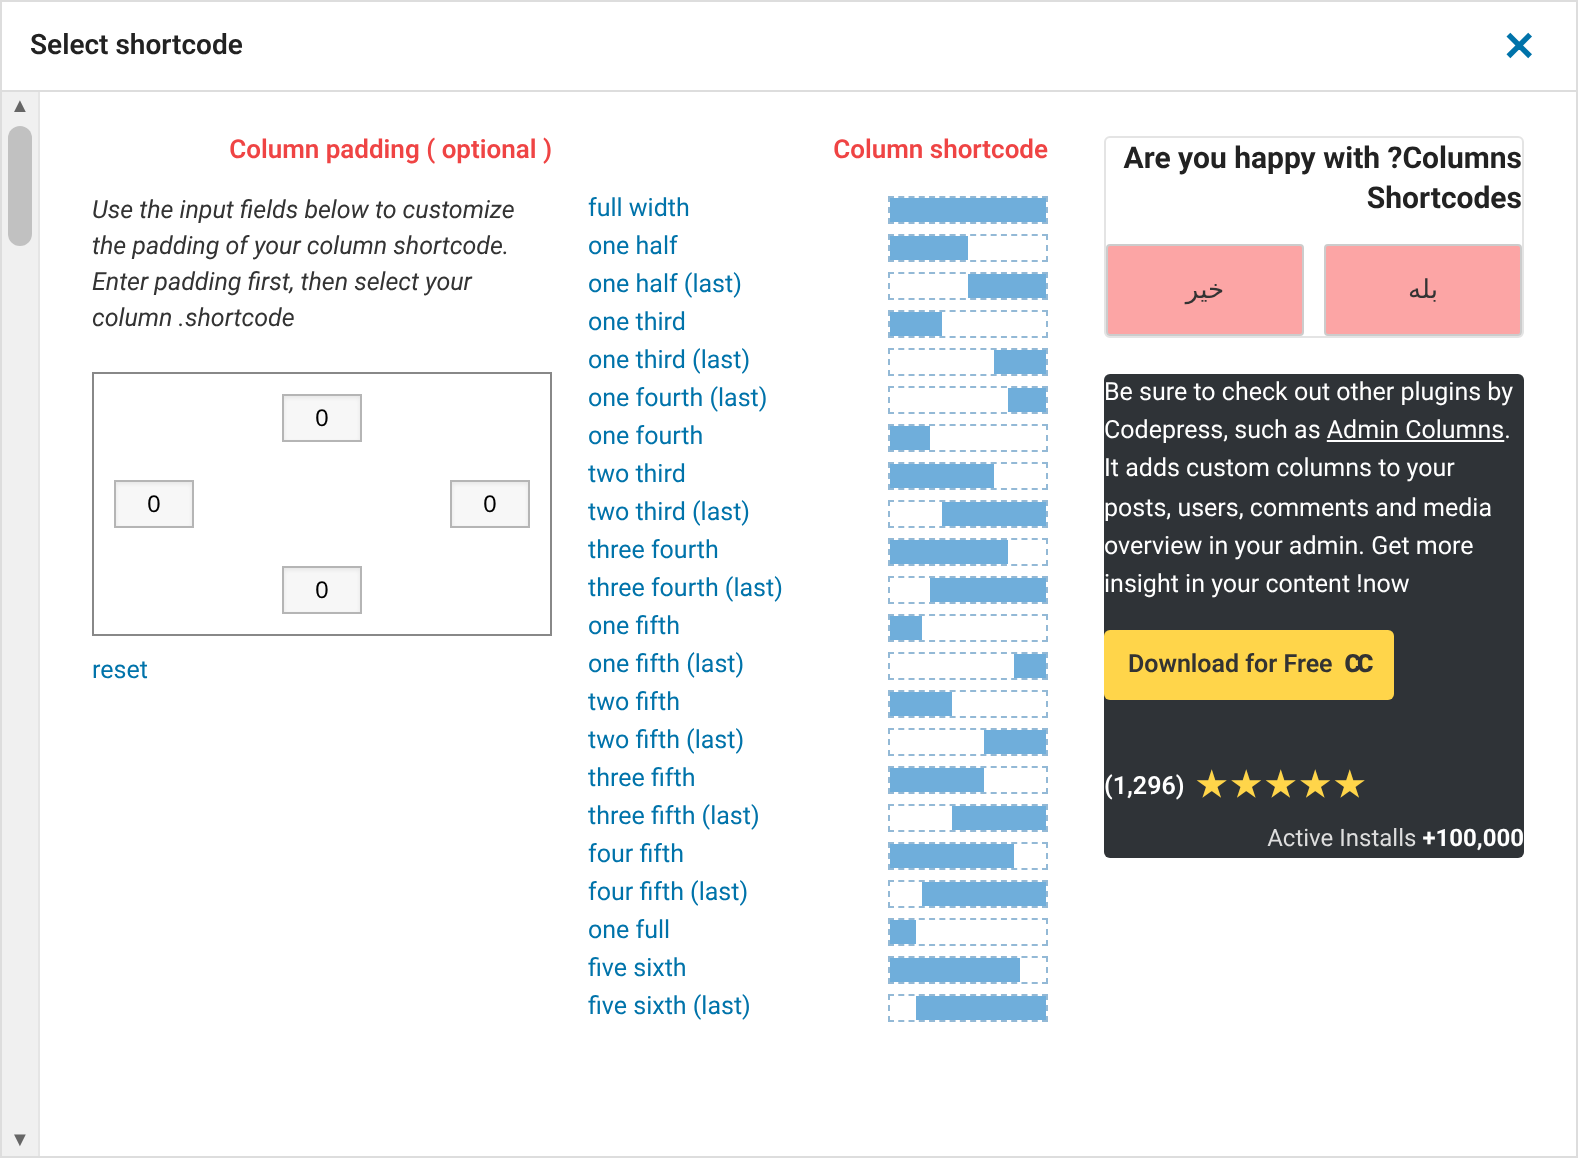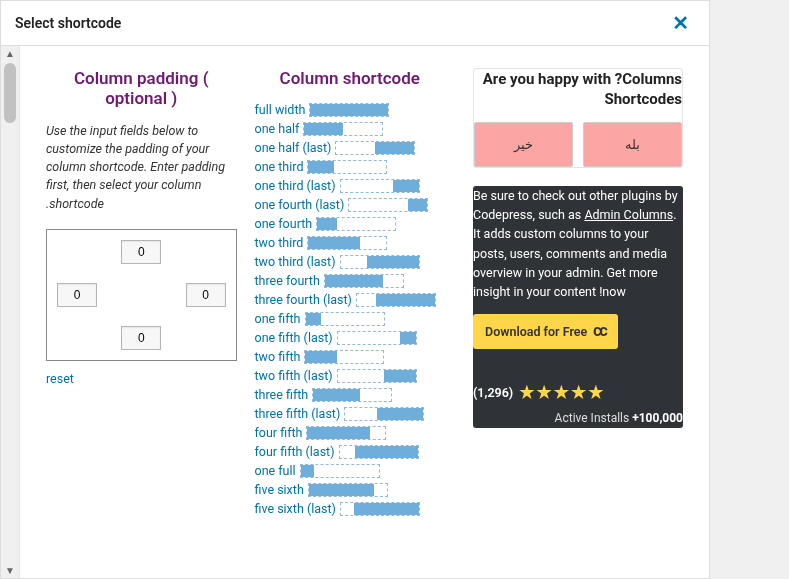--- a/index.html
+++ b/index.html
@@ -1,38 +1,38 @@
 <!DOCTYPE html>
 <html><head>
 <meta charset="utf-8">
 <style>
 html,body{margin:0;padding:0;font-family:-apple-system,BlinkMacSystemFont,"Segoe UI",Roboto,sans-serif;font-size:13px;color:#333;background:#f0f0f0}
-.modal{background:#fff;width:710px;height:579px;box-sizing:border-box;display:flex;flex-direction:column;border:1px solid #ddd}
+.modal{background:#fff;width:789px;height:579px;box-sizing:border-box;display:flex;flex-direction:column;border:1px solid #ddd}
 .modal-header{display:flex;align-items:center;justify-content:space-between;padding:8px 14px;border-bottom:1px solid #ddd}
 .modal-title{font-weight:600;font-size:14px;color:#222}
 .close-btn{color:#0073aa;font-size:20px;font-weight:bold;cursor:pointer;padding:2px 6px}
 .body{flex:1;display:flex;overflow:hidden}
 .scroll-gutter{width:18px;background:#f0f0f0;display:flex;flex-direction:column;justify-content:space-between;align-items:center;border-right:1px solid #e5e5e5}
 .scroll-thumb{width:12px;margin:3px;background:#c1c1c1;border-radius:6px}
 .arrow{font-size:10px;color:#666;padding:2px}
 .content{flex:1;background:#fff;padding:22px 26px;overflow:auto;display:flex;gap:28px}
 .main{flex:1;display:flex;gap:18px}
 .left-col{flex:1;min-width:0}
 .right-col{flex:1;min-width:0}
-h3.section{font-weight:600;font-size:17px;text-align:center;color:#701a75;margin:0 0 14px}
+h3.section{font-weight:600;font-size:13px;text-align:right;color:#ef4444;margin:0 0 14px}
 .desc{font-style:italic;color:#333;line-height:1.45;margin-bottom:16px;font-size:12.5px}
 .preview-box{border:1px solid #888;height:130px;position:relative;margin-bottom:10px}
 .pad-input{width:34px;height:20px;border:1px solid #b5b5b5;background:#f7f7f7;text-align:center;font-size:12px;box-shadow:inset 0 1px 2px rgba(0,0,0,.07);position:absolute}
 .pad-top{top:10px;left:50%;transform:translateX(-50%)}
 .pad-bottom{bottom:10px;left:50%;transform:translateX(-50%)}
 .pad-left{left:10px;top:50%;transform:translateY(-50%)}
 .pad-right{right:10px;top:50%;transform:translateY(-50%)}
 .reset{color:#0073aa;cursor:pointer;font-size:12.5px}
 .sc-list{display:flex;flex-direction:column;gap:4px}
-.sc-row{display:flex;align-items:center;justify-content:flex-start;gap:4px}
+.sc-row{display:flex;align-items:center;justify-content:space-between;gap:4px}
 .sc-label{color:#0073aa;font-size:12.5px;cursor:pointer;text-align:right}
 .sc-bar{width:80px;height:14px;border:1px dashed #93b9d6;box-sizing:border-box;display:flex;cursor:pointer}
 .sc-bar .fill{background:#6faedb;height:100%}
 .sc-bar .rest{flex:1}
 .sidebar{width:210px;display:flex;flex-direction:column;gap:18px}
 .card{border:1px solid #e4e4e4;border-radius:3px;background:#fff}
 .card.dark{background:#2f3337;border:none;color:#fff;font-size:12.5px;line-height:1.55}
 .card h4{margin:0 0 12px;font-size:15px;font-weight:700;color:#222;text-align:right;line-height:1.35}
 .twobtn{display:flex;gap:10px}
 .btn{flex:1;border:1px solid #ccc;border-radius:2px;padding:14px 0;text-align:center;font-size:13px;cursor:pointer;background:#fca5a5}

